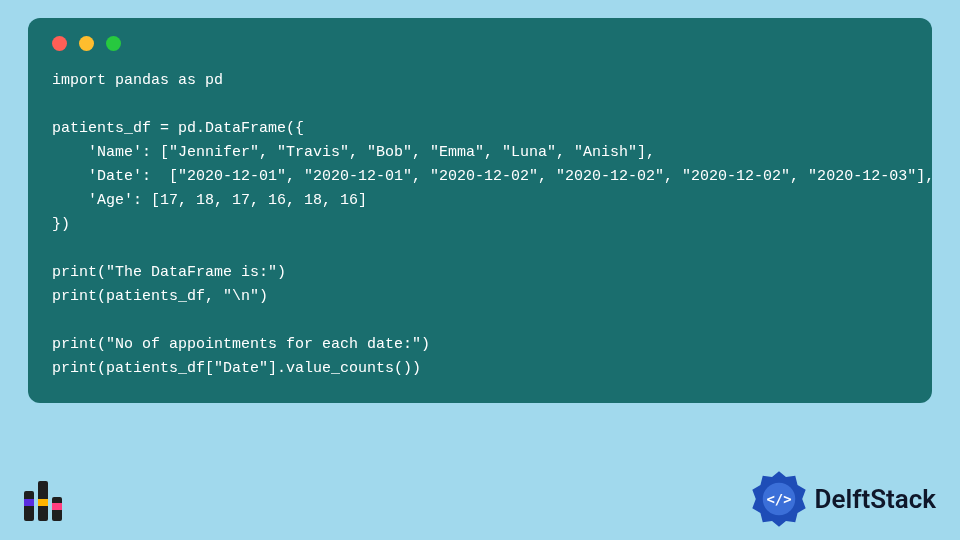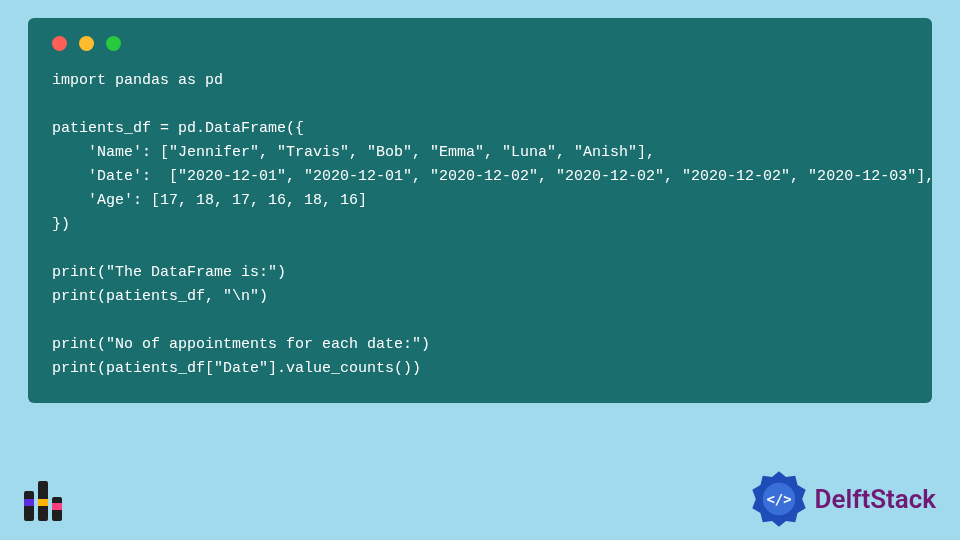--- a/index.html
+++ b/index.html
@@ -10,21 +10,21 @@
     font-family: -apple-system, BlinkMacSystemFont, "Segoe UI", Roboto, Helvetica, Arial, sans-serif;
     position: relative;
     overflow: hidden;
   }
   .code-window {
     position: absolute;
     top: 18px;
     left: 28px;
     right: 28px;
     background: #1a6e6e;
-    border-radius: 6px;
+    border-radius: 12px;
     padding: 18px 22px 22px 24px;
   }
   .window-controls {
     display: flex;
     gap: 12px;
     margin-bottom: 18px;
   }
   .dot {
     width: 15px;
     height: 15px;
@@ -72,21 +72,21 @@
   .bar2::after { background:#ffb400; top:18px; }
   .bar3::after { background:#ff3e7f; top:6px; }
   .delft {
     display: flex;
     align-items: center;
     gap: 6px;
   }
   .delft-text {
     font-size: 26px;
     font-weight: 600;
-    color: #701a75;
+    color: #0f172a;
     font-family: -apple-system, BlinkMacSystemFont, "Segoe UI", Roboto, sans-serif;
   }
   .delft-icon {
     width: 58px;
     height: 58px;
   }
 </style>
 </head>
 <body>
 

